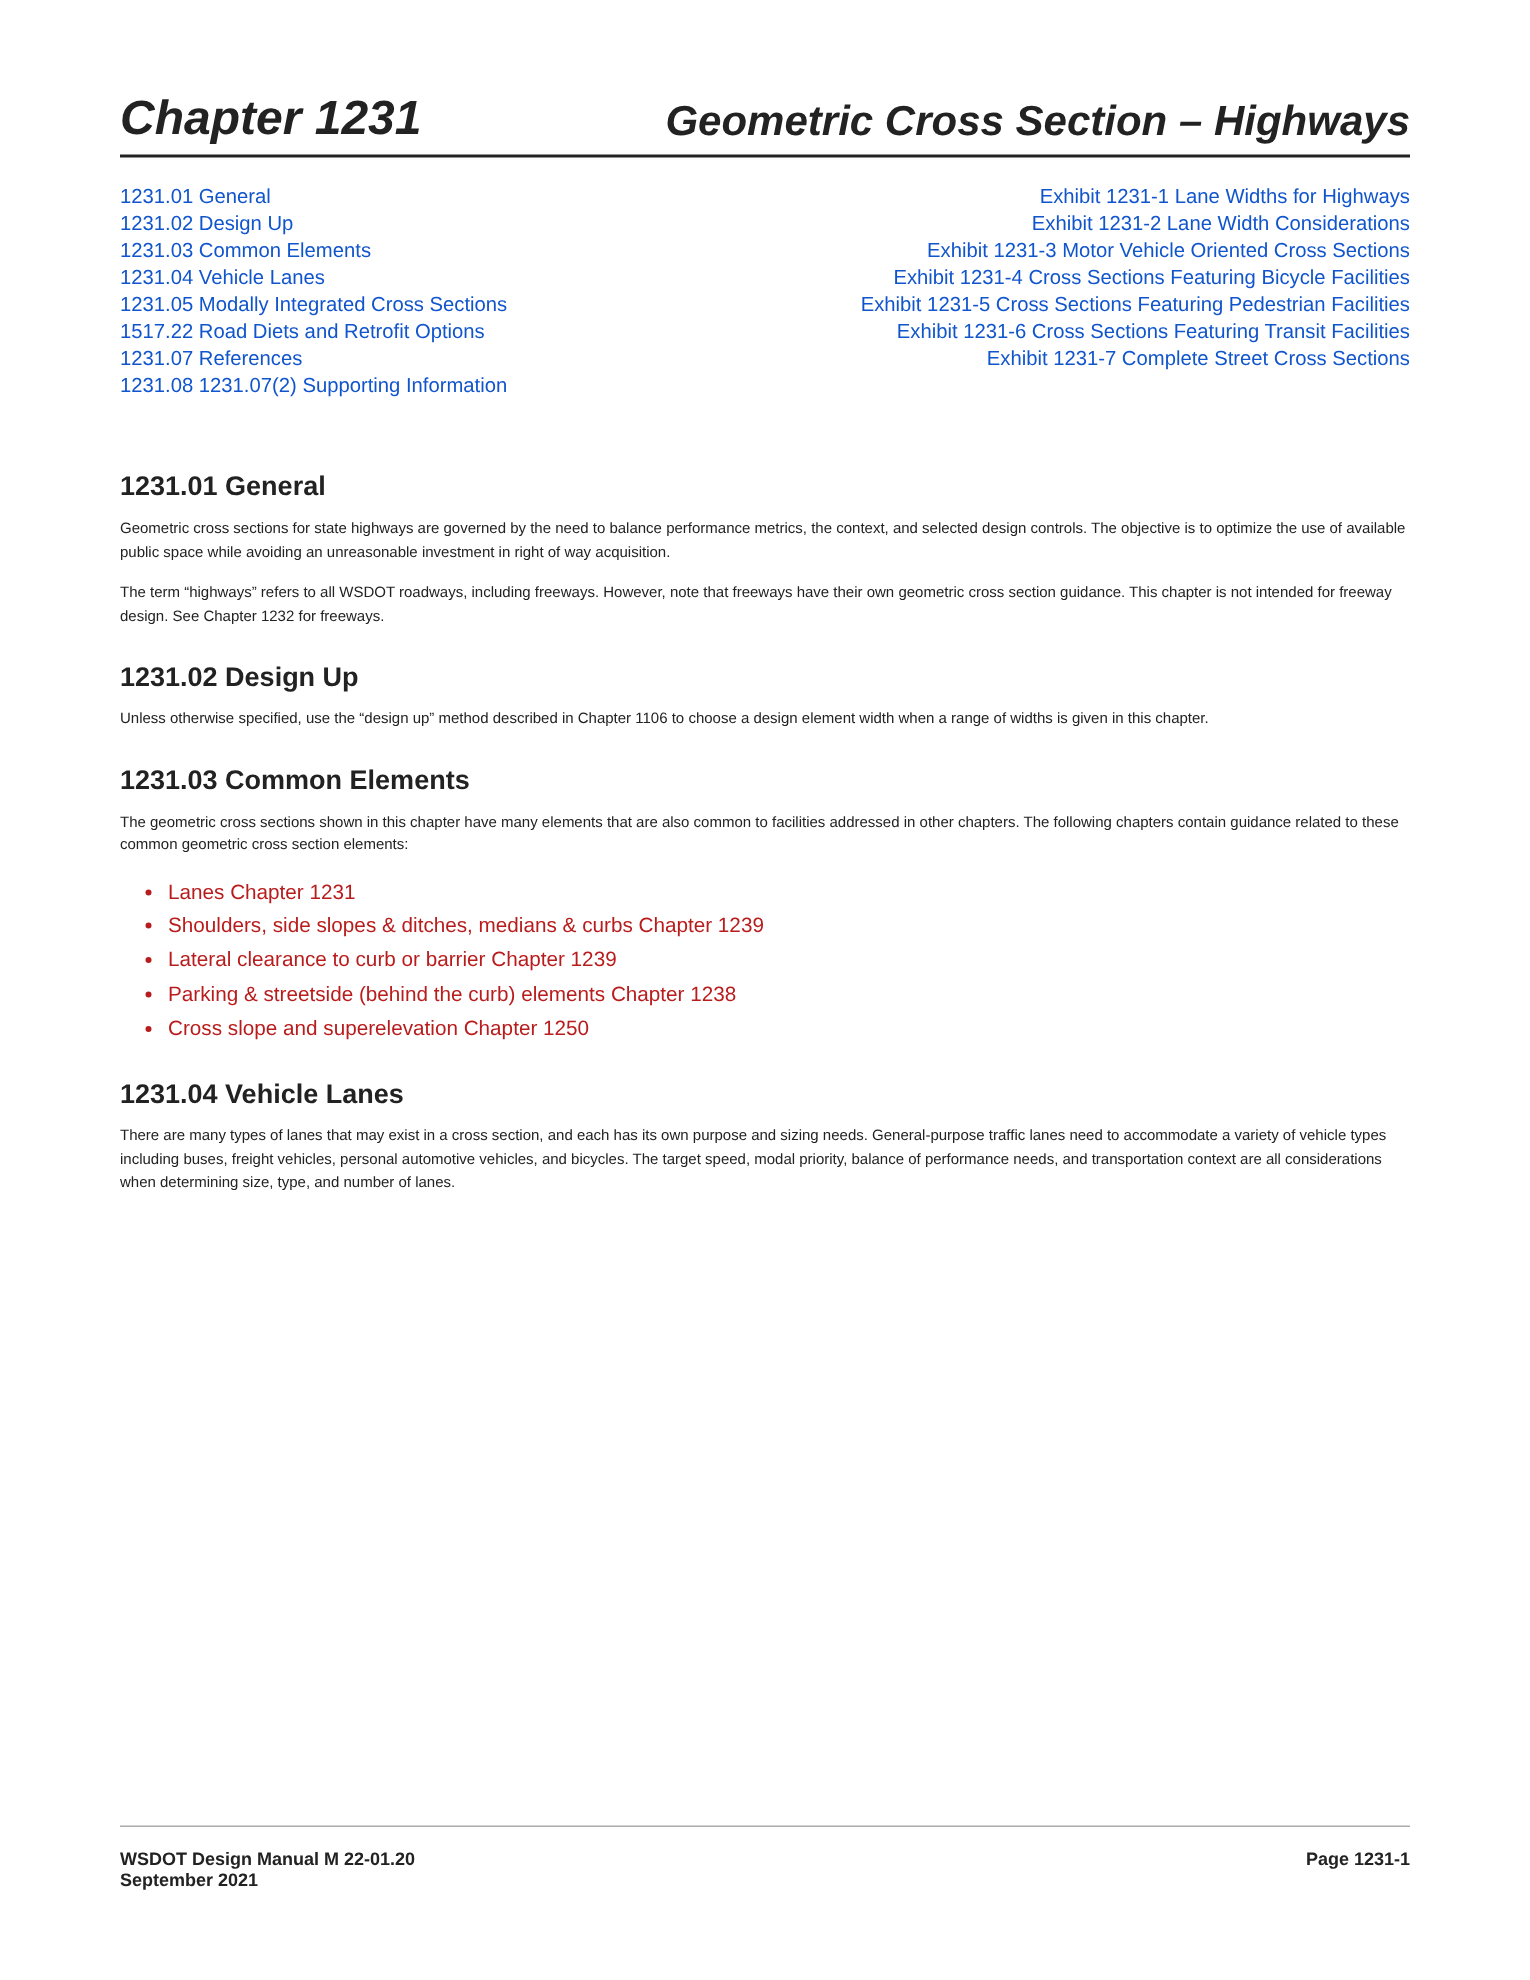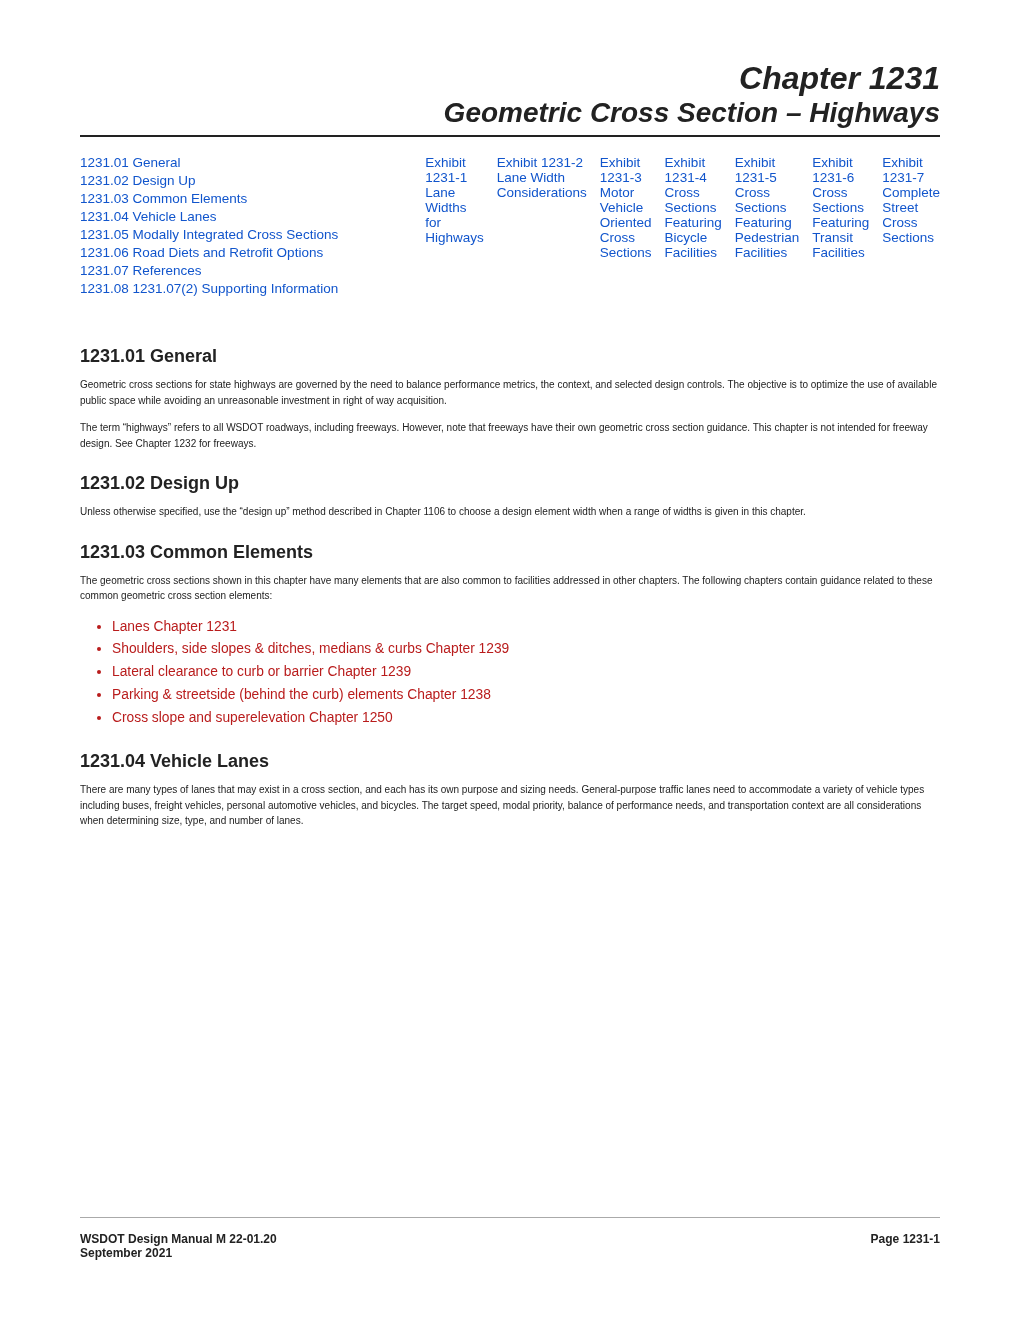--- a/index.html
+++ b/index.html
@@ -20,21 +20,20 @@
       display: flex;
       flex-direction: column;
     }
     .chapter-header {
       display: flex;
       justify-content: space-between;
       align-items: flex-end;
       border-bottom: 2px solid #222;
       padding-bottom: 6px;
       margin-bottom: 18px;
-      flex-direction: column;
     }
     .chapter-title {
       font-size: 32px;
       font-style: italic;
       font-weight: bold;
       color: #222;
       font-family: Arial, sans-serif;
     }
     .chapter-subtitle {
       font-size: 28px;
@@ -50,22 +49,23 @@
     }
     .toc-left {
       flex: 1;
       display: flex;
       flex-direction: column;
       gap: 3px;
     }
     .toc-right {
       flex: 1.3;
       display: flex;
-      flex-direction: row;
-      gap: 13px;
+      flex-direction: column;
+      gap: 3px;
+      align-items: flex-end;
     }
     .toc-link {
       color: #1155cc;
       text-decoration: none;
       font-size: 13.5px;
       cursor: pointer;
     }
     .section-heading {
       font-size: 18px;
       font-weight: bold;
@@ -132,21 +132,21 @@
   </div>
 
   <div class="toc-section">
     <div class="toc-left">
 
     <a class="toc-link" href="#">1231.01 General</a>
         <a class="toc-link" href="#">1231.02 Design Up</a>
         <a class="toc-link" href="#">1231.03 Common Elements</a>
         <a class="toc-link" href="#">1231.04 Vehicle Lanes</a>
         <a class="toc-link" href="#">1231.05 Modally Integrated Cross Sections</a>
-        <a class="toc-link" href="#">1231.06 Road Diets and Retrofit Options</a>
+        <a class="toc-link" href="#">1517.22 Road Diets and Retrofit Options</a>
         <a class="toc-link" href="#">1231.07 References</a>
         <a class="toc-link" href="#">1231.08 1231.07(2) Supporting Information</a>
       </div>
     <div class="toc-right">
 
     <a class="toc-link" href="#">Exhibit 1231-1 Lane Widths for Highways</a>
         <a class="toc-link" href="#">Exhibit 1231-2 Lane Width Considerations</a>
         <a class="toc-link" href="#">Exhibit 1231-3 Motor Vehicle Oriented Cross Sections</a>
         <a class="toc-link" href="#">Exhibit 1231-4 Cross Sections Featuring Bicycle Facilities</a>
         <a class="toc-link" href="#">Exhibit 1231-5 Cross Sections Featuring Pedestrian Facilities</a>

